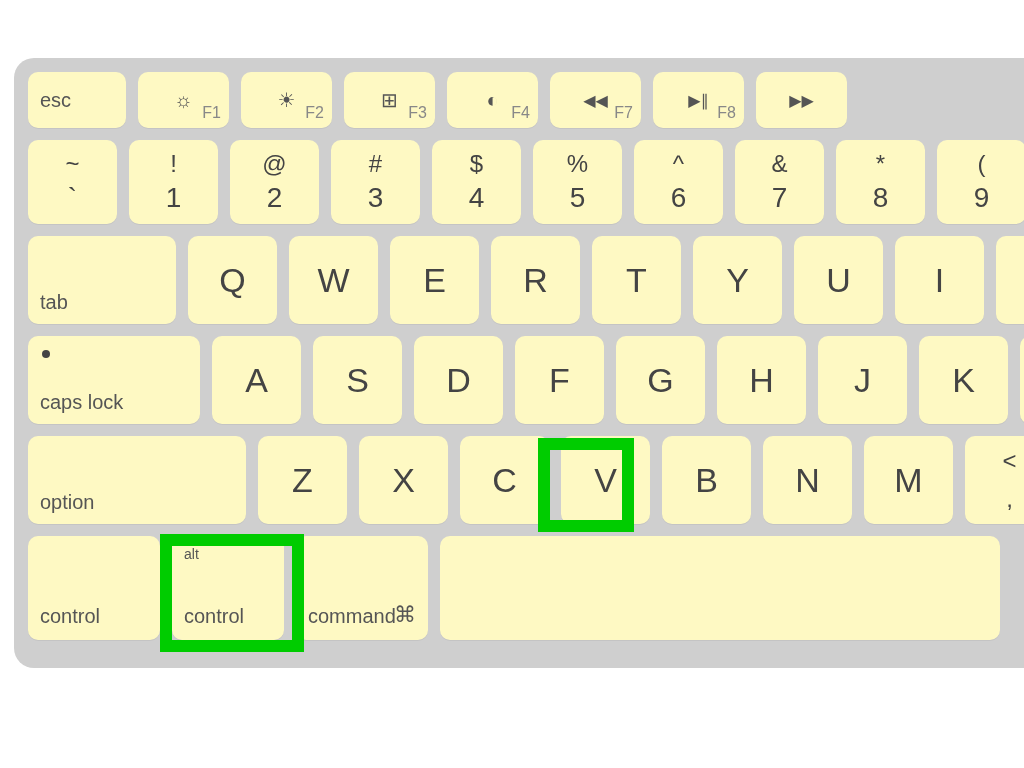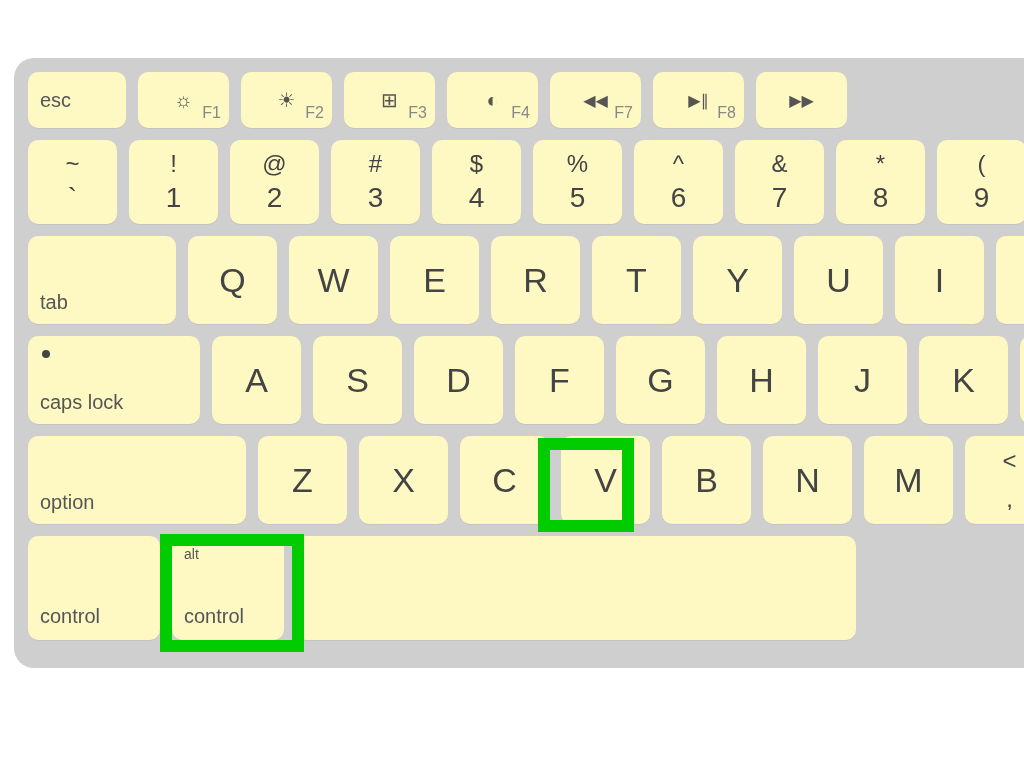--- a/index.html
+++ b/index.html
@@ -321,19 +321,23 @@
   </div>
 
   <div class="row botrow">
     <div class="key ctrl">
       <span class="bl-bot">control</span>
     </div>
     <div class="key option" id="key-option">
       <span class="bl-top">alt</span>
       <span class="bl-bot">control</span>
     </div>
+    <div class="key command">
+      <span class="bl-bot">command</span>
+      <span class="cmd-icon">⌘</span>
+    </div>
     <div class="key space"></div>
   </div>
 
   <div class="hl-box" style="left:146px; top:476px; width:144px; height:118px;"></div>
   <div class="hl-box" style="left:524px; top:380px; width:96px; height:94px;"></div>
 
 </div>
 
 </body></html>

